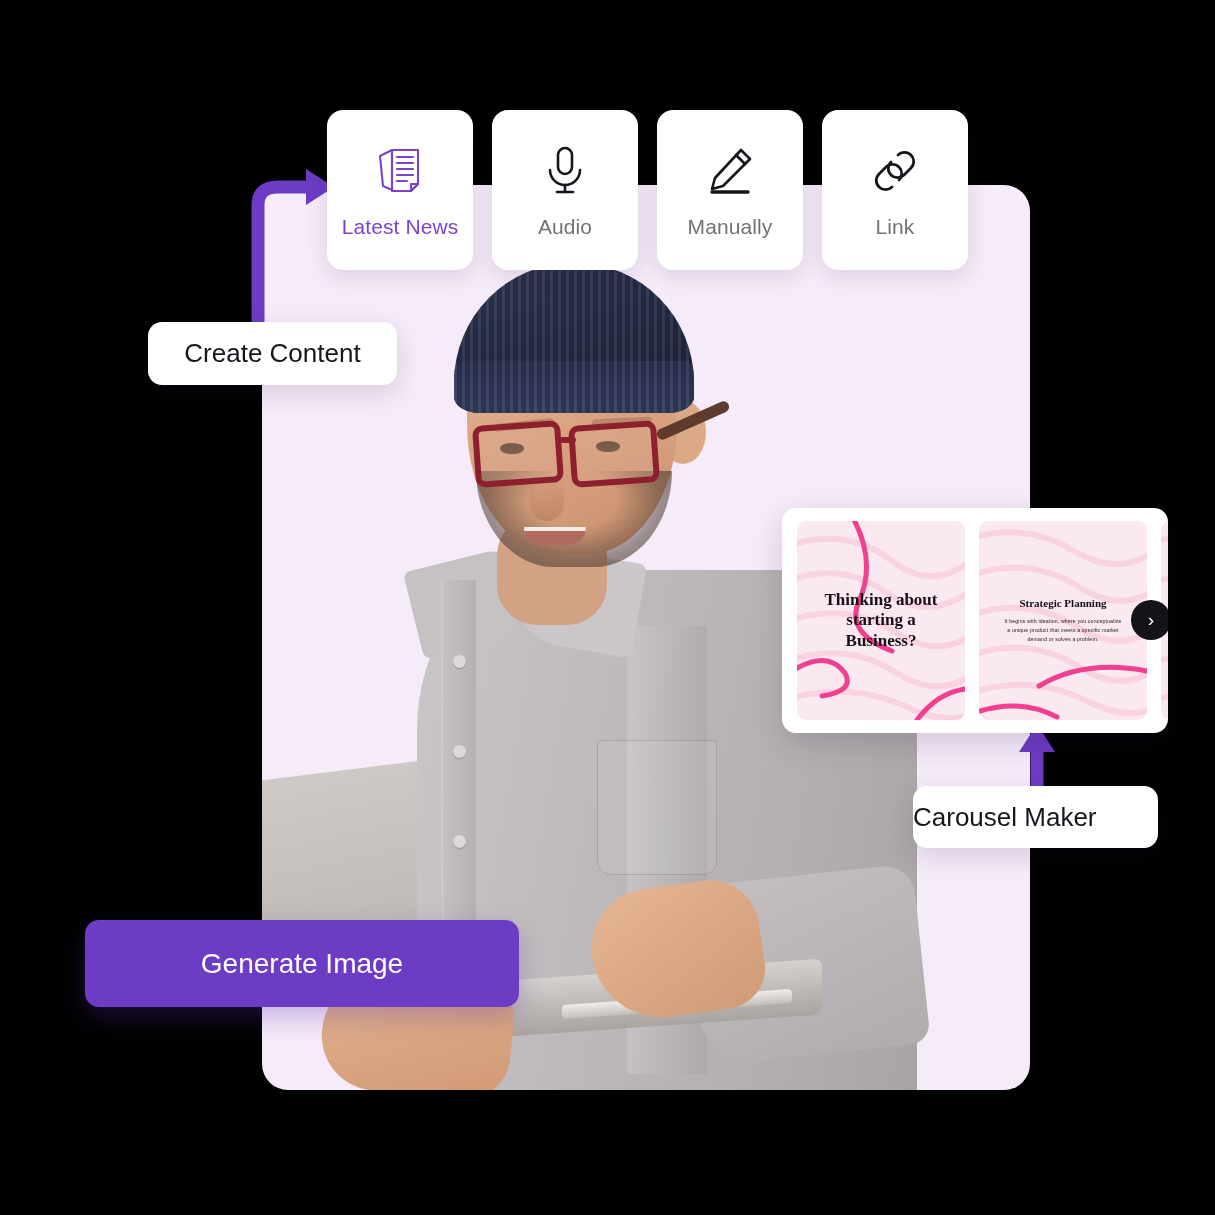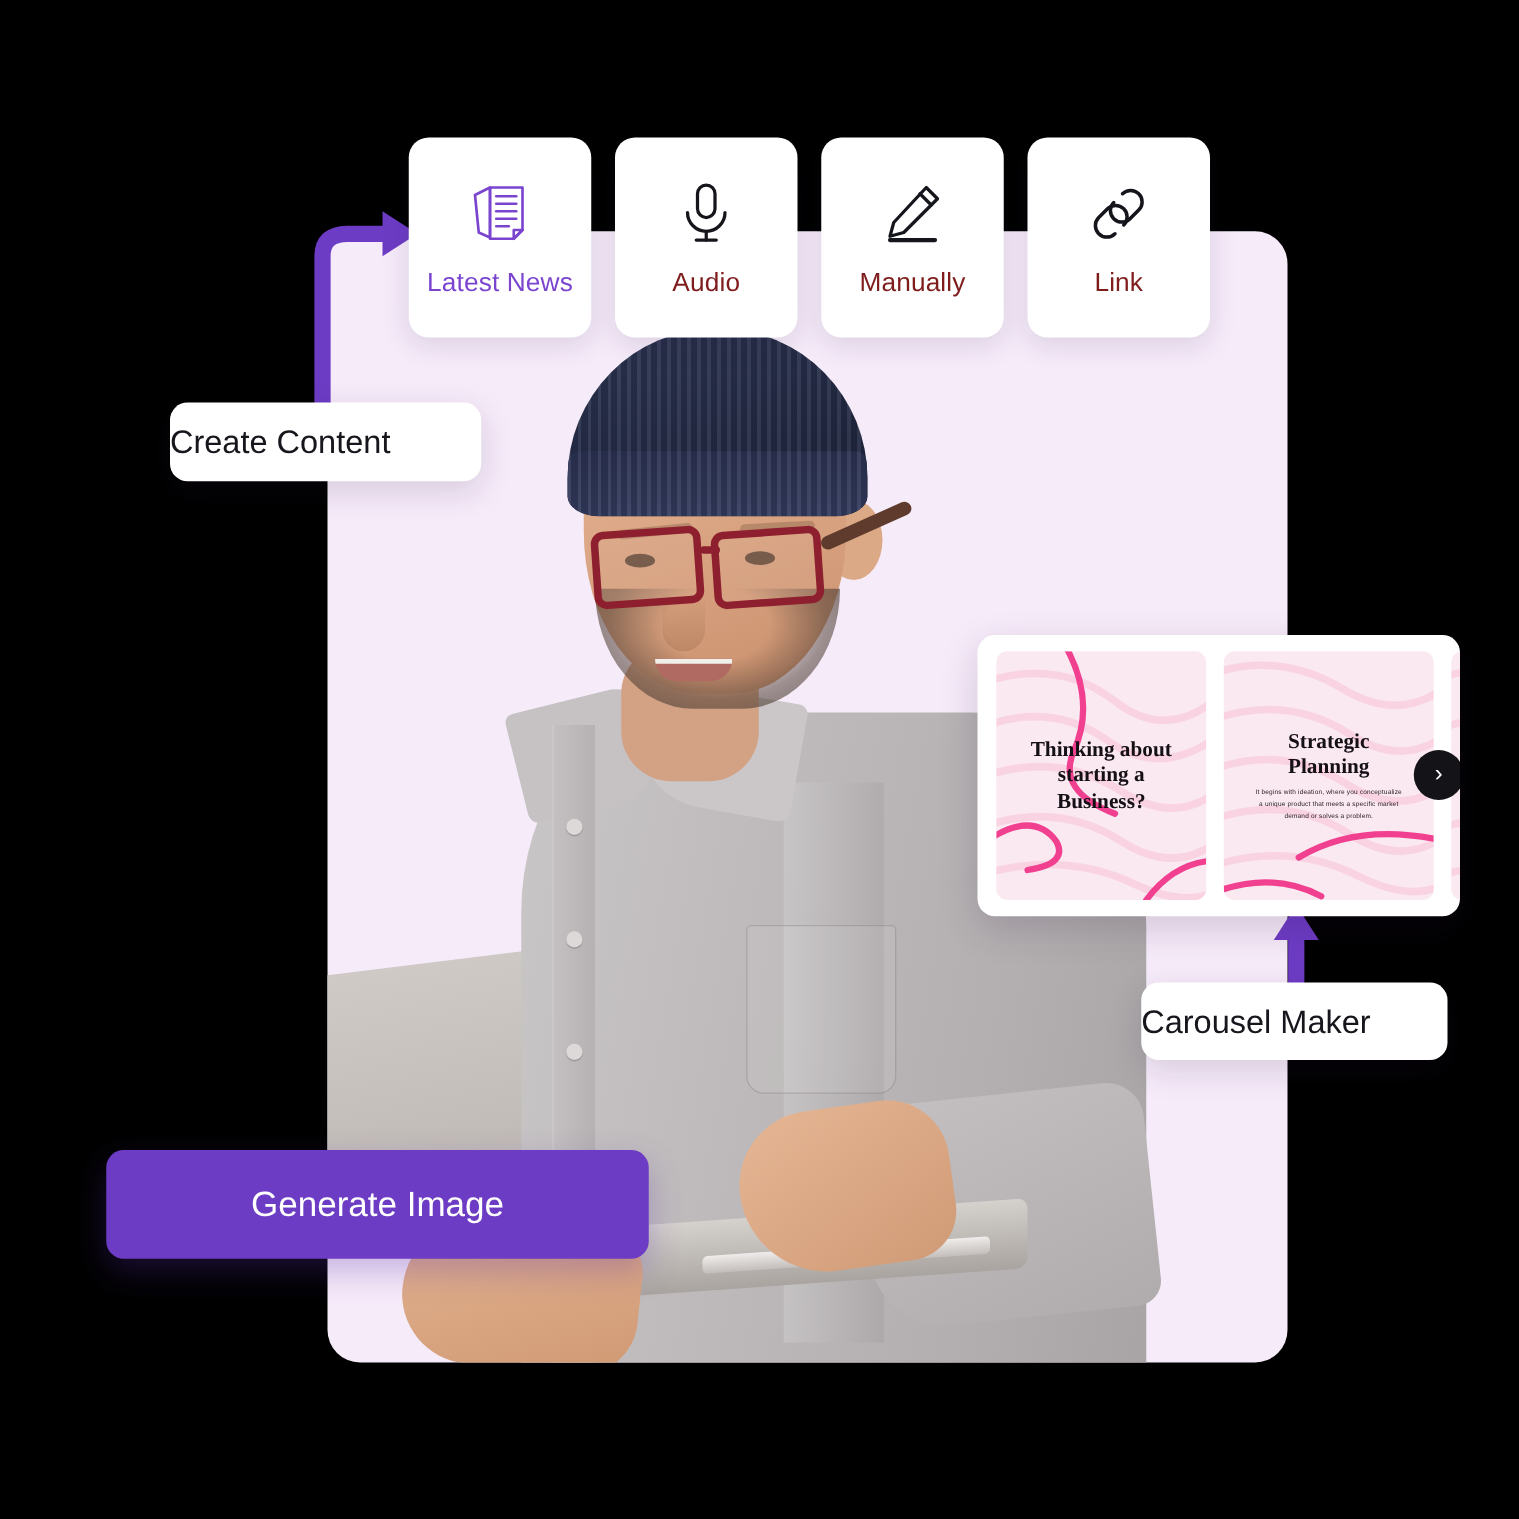--- a/index.html
+++ b/index.html
@@ -170,32 +170,32 @@
 
   
   .cards { position:absolute; left:327px; top:110px; display:flex; gap:19px; }
   .opt-card{
     width:146px; height:160px; background:#fff; border-radius:16px;
     box-shadow:0 6px 22px rgba(40,20,60,.13);
     display:flex; flex-direction:column; align-items:center;
     justify-content:center; gap:14px;
   }
   .opt-icon{ width:60px; height:60px; display:flex; align-items:center; justify-content:center; }
-  .opt-label{ font-size:21px; color:#7f1d1d; letter-spacing:.1px; }
+  .opt-label{ font-size:21px; color:#737373; letter-spacing:.1px; }
   .opt-card.active .opt-label{ color:#7a44cf; }
 
   
   .pill{
     position:absolute; background:#fff; border-radius:14px;
     box-shadow:0 8px 26px rgba(40,20,60,.15);
     display:flex; align-items:center; gap:18px;
     font-size:26px; color:#16161d;
   }
-  #pill-create { left:136px; top:322px; width:249px; height:63px;
-                 }
+  #pill-create { left:148px; top:322px; width:249px; height:63px;
+                 justify-content:center; }
   #pill-ai     { left:45px;  top:818px; width:434px; height:76px;
                  padding-left:26px; }
   #pill-carousel{ left:913px; top:786px; width:245px; height:62px;
                  justify-content:flex-start; }
 
   .gen-btn{
     position:absolute; left:45px; top:920px; width:434px; height:87px;
     background:#6d3cc4; border-radius:14px; border:none;
     color:#fff; font-size:28px; font-family:"Liberation Sans", sans-serif;
     box-shadow:0 10px 26px rgba(90,45,170,.3);
@@ -222,21 +222,21 @@
     background:#fbe9f1; position:relative; overflow:hidden;
     display:flex; flex-direction:column; align-items:center;
     justify-content:center; padding:0 25px;
   }
   .slide .waves{ position:absolute; inset:0; }
   .slide-title{
     position:relative; z-index:2; font-family:"Liberation Serif", serif;
     font-weight:bold; color:#151016; text-align:center; line-height:1.18;
   }
   .slide1 .slide-title{ font-size:17px; }
-  .slide2 .slide-title{ font-size:17px; }
+  .slide2 .slide-title{ font-size:11px;text-align:right; }
   .slide-body{
     position:relative; z-index:2; margin-top:7px; text-align:center;
     font-size:5.2px; line-height:1.75; color:#2a2026; letter-spacing:.15px;
   }
   .slide3{ flex:0 0 168px; }
   .next-btn{
     position:absolute; left:349px; top:92px; width:40px; height:40px;
     border-radius:50%; background:#141318; color:#fff;
     display:flex; align-items:center; justify-content:center;
     font-size:19px; z-index:5; cursor:pointer;

